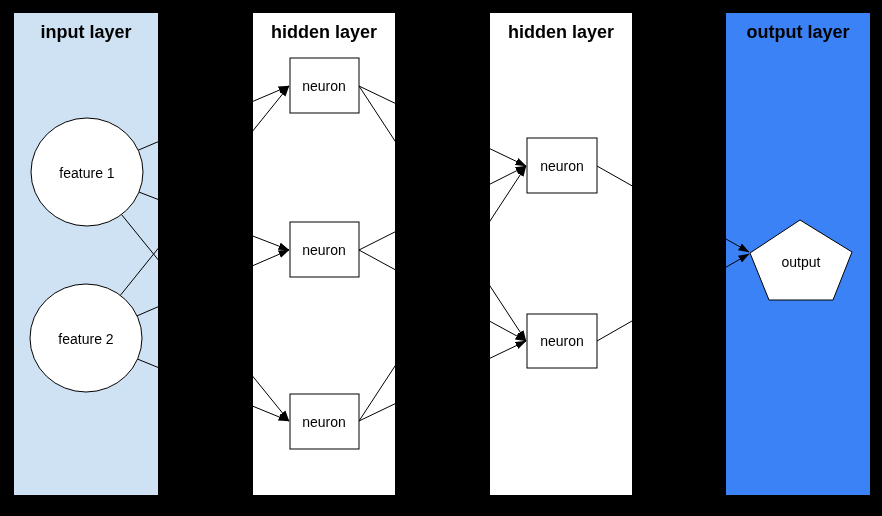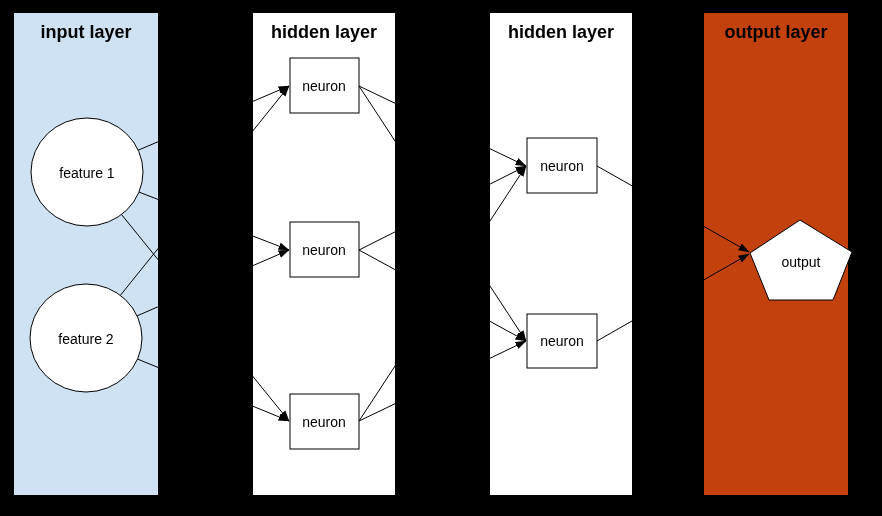--- a/index.html
+++ b/index.html
@@ -11,21 +11,21 @@
     font-family:"Liberation Sans",sans-serif;
   }
   .stage{position:absolute;left:0;top:0;width:784px;height:516px;}
   .panel{
     position:absolute;top:12px;height:484px;
     border:1px solid #000;box-sizing:border-box;
   }
   .panel-input {left:13px; width:146px;background:#cfe2f3;}
   .panel-h1    {left:252px;width:144px;background:#ffffff;}
   .panel-h2    {left:489px;width:144px;background:#ffffff;}
-  .panel-out   {left:703px;width:146px;background:#c2410c;}
+  .panel-out   {left:725px;width:146px;background:#3b82f6;}
   .panel-title{
     margin-top:9px;text-align:center;
     font-weight:bold;font-size:18px;line-height:1.15;color:#000;
   }
   svg.diagram{
     position:absolute;left:0;top:0;
     pointer-events:none;
   }
   .edge{stroke:#000;stroke-width:1;fill:none;}
   .node{fill:#ffffff;stroke:#000;stroke-width:1;}

